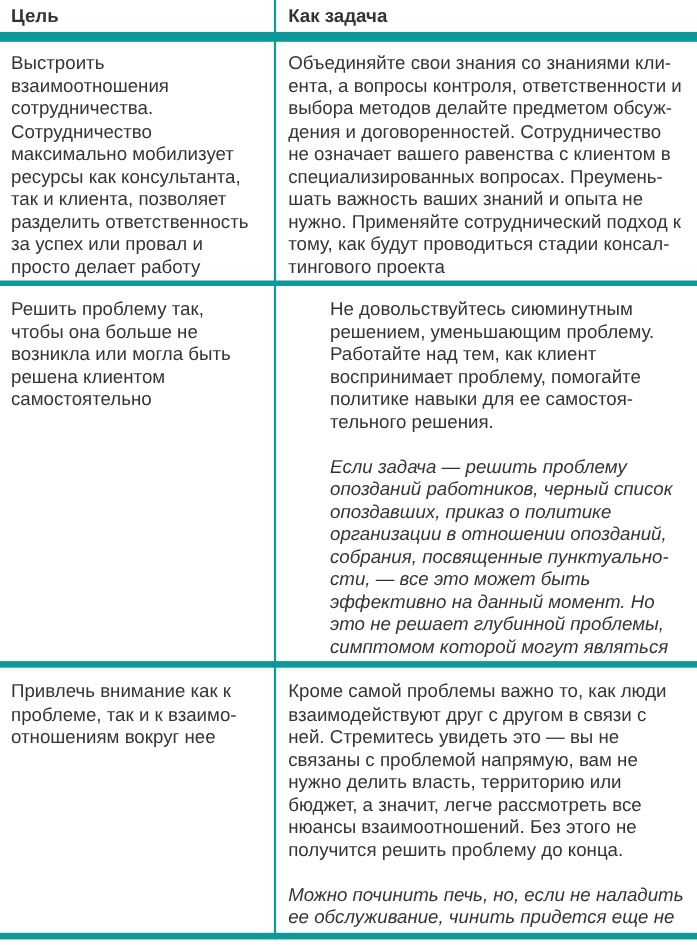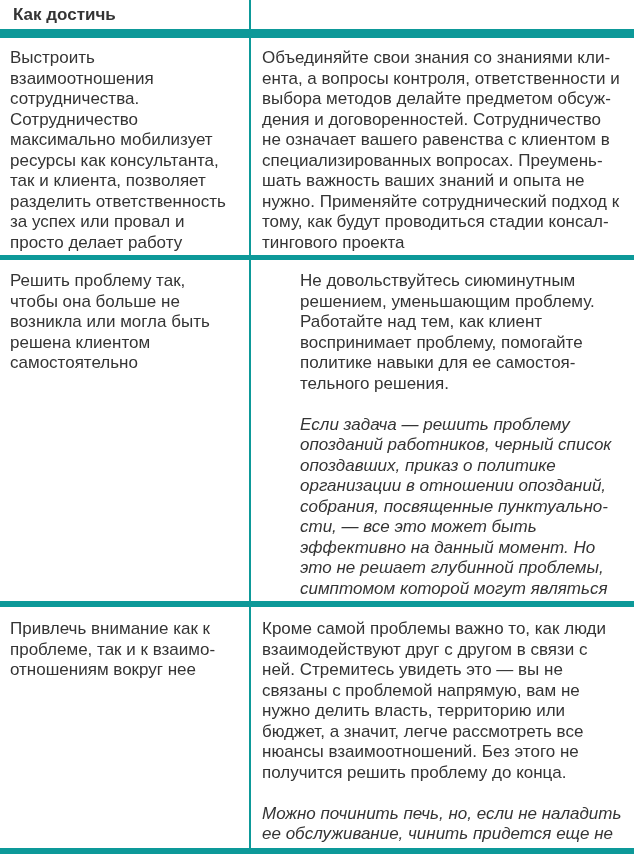--- a/index.html
+++ b/index.html
@@ -64,21 +64,22 @@
     .italic { font-style: italic; }
   </style>
 </head>
 <body>
 
 <div class="page">
 
   <div class="vline"></div>
 
   <div class="header-row">
-    <div class="hdr-how">Как достичь</div>
+    <div class="hdr-goal">Цель</div>
+    <div class="hdr-how">Как задача</div>
   </div>
 
   <div class="rule-thick"></div>
 
   <div class="row row-1">
     <div class="cell-goal">
       <p>Выстроить взаимоотношения сотрудничества. Сотрудниче­ство максимально мобилизу­ет ресурсы как консультанта, так и клиента, позволяет разделить ответственность за успех или провал и просто делает работу приятнее</p>
     </div>
     <div class="cell-how">
       <p>Объединяйте свои знания со знаниями кли­ента, а вопросы контроля, ответственности и выбора методов делайте предметом обсуж­дения и договоренностей. Сотрудничество не означает вашего равенства с клиентом в специализированных вопросах. Преумень­шать важность ваших знаний и опыта не нужно. Применяйте сотруднический подход к тому, как будут проводиться стадии консал­тингового проекта</p>

